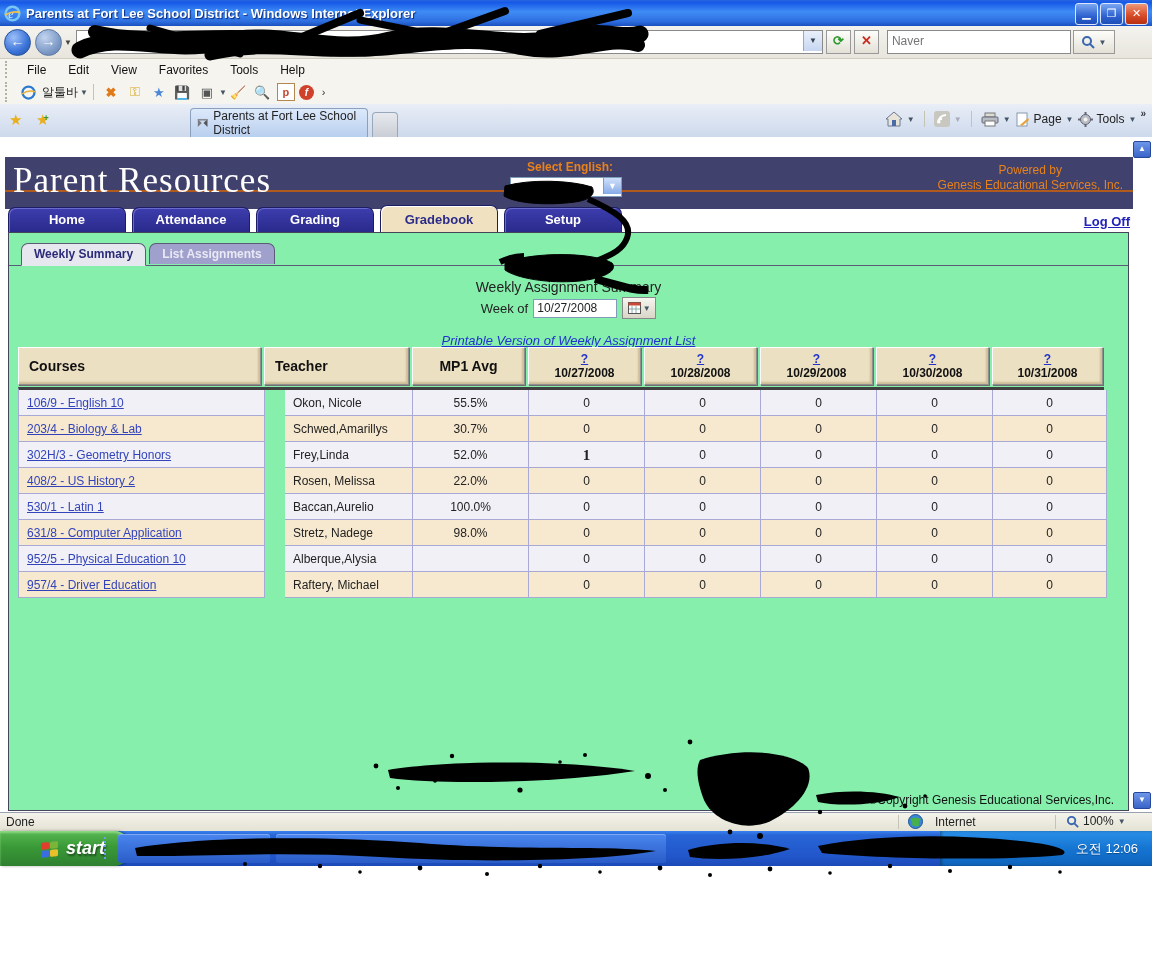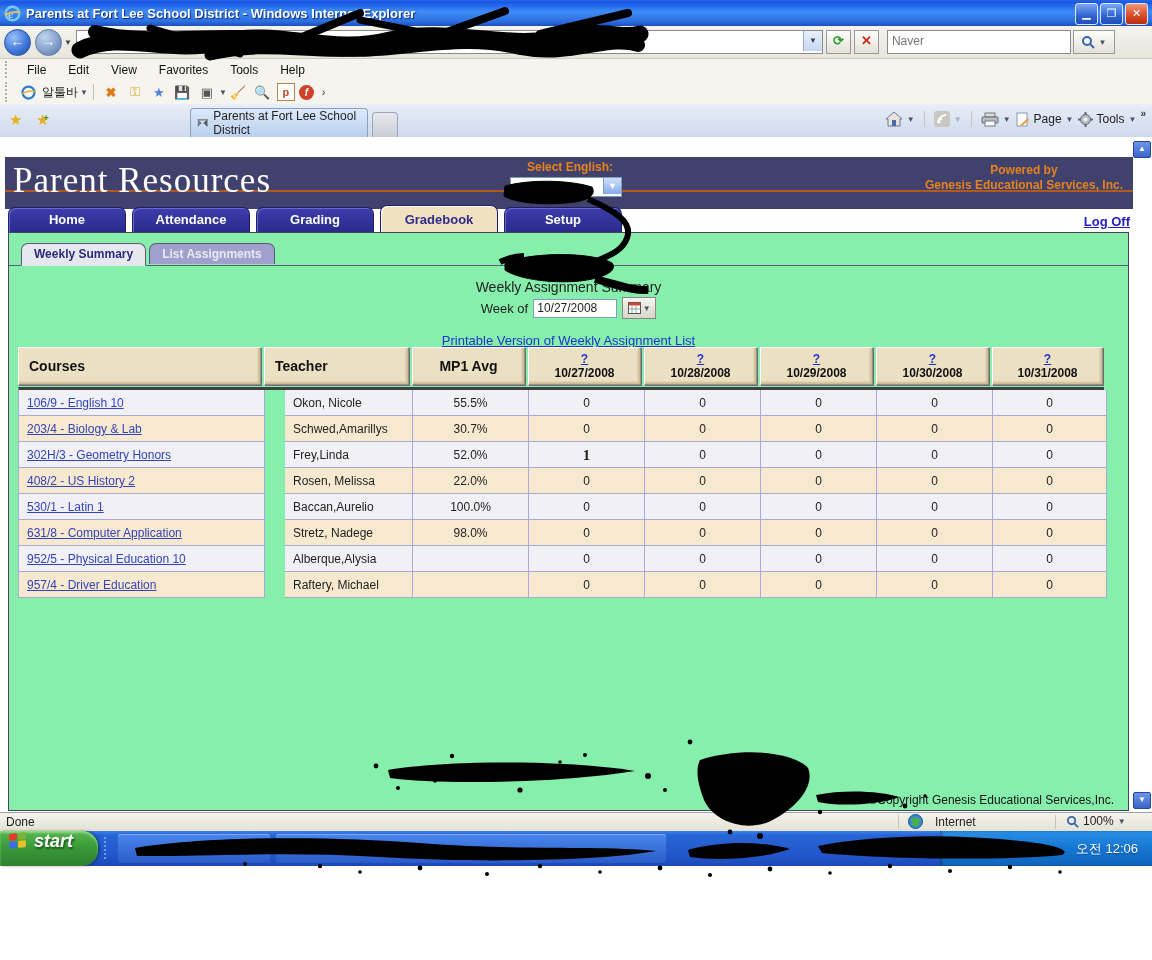--- a/index.html
+++ b/index.html
@@ -64,21 +64,21 @@
   
   .band{position:absolute;left:5px;top:20px;width:1128px;height:52px;background:#41416d;}
   .bandline{position:absolute;left:0;top:33px;width:100%;height:2px;background:#b05a1e;}
   .ptitle{position:absolute;left:8px;top:4px;font-family:"Liberation Serif",serif;font-size:35px;color:#fff;
     letter-spacing:1px;z-index:2;}
   .selstu{position:absolute;left:505px;top:3px;width:120px;text-align:center;}
   .selstu-label{font-size:12px;font-weight:bold;color:#e8821a;}
   .stu-dd{margin-top:3px;width:110px;height:18px;background:#fff;border:1px solid #7f9db9;position:relative;}
   .stu-dd-btn{position:absolute;right:0;top:0;width:17px;height:16px;background:linear-gradient(180deg,#cfe0fa,#86aae8);
     border-left:1px solid #7f9db9;color:#fff;font-size:9px;line-height:16px;text-align:center;}
-  .powered{position:absolute;right:10px;top:6px;text-align:center;color:#e8821a;font-size:12px;font-weight:bold;line-height:15px;}
+  .powered{position:absolute;right:10px;top:6px;text-align:center;color:#e8821a;font-size:12px;font-weight:normal;line-height:15px;}
   
   .navtabs{position:absolute;left:8px;top:70px;display:flex;gap:6px;z-index:3;}
   .navtab{min-width:104px;height:24px;background:linear-gradient(180deg,#3d3dae,#2a2a8c);border:1px solid #1d1d66;
     border-bottom:none;border-radius:7px 7px 0 0;color:#fff;font-size:13px;font-weight:bold;text-align:center;
     line-height:24px;padding:0 6px;box-shadow:inset 1px 1px 0 #6a6ace;}
   .navtab.active{background:#f0e2c1;color:#2b2b8a;box-shadow:inset 1px 1px 0 #fff;height:26px;margin-top:-2px;line-height:28px;}
   .logoff{position:absolute;right:22px;top:77px;font-size:13px;font-weight:bold;color:#2222bb;text-decoration:underline;}
   
   .contentbox{position:absolute;left:8px;top:95px;width:1119px;height:577px;background:#86efac;border:1px solid #44445a;}
   .subtabs{position:absolute;left:0;top:11px;width:100%;height:21px;border-bottom:1px solid #5b5b77;}
@@ -86,21 +86,21 @@
   .subtab{height:20px;border:1px solid #5b5b77;border-bottom:none;border-radius:7px 7px 0 0;
     font-size:12px;font-weight:bold;padding:0 12px;line-height:20px;}
   .subtab.active{background:#e7e7ef;color:#2b2b7a;border-bottom:1px solid #e7e7ef;height:21px;}
   .subtab.inactive{background:#a0a0cc;color:#e9e9f6;}
   .sumtitle{position:absolute;left:0;top:46px;width:100%;text-align:center;font-size:14px;color:#222;}
   .weekrow{position:absolute;left:0;top:64px;width:100%;display:flex;justify-content:center;align-items:center;gap:5px;font-size:13px;color:#222;}
   .weekinput{width:76px;height:15px;border:1px solid #7f9db9;font-size:12px;color:#222;padding:1px 3px;
     font-family:"Liberation Sans",sans-serif;}
   .calbtn{width:32px;height:20px;border:1px solid #888;background:linear-gradient(180deg,#f5f4ef,#d9d6c8);
     display:flex;align-items:center;justify-content:center;gap:2px;}
-  .plink{position:absolute;left:0;top:100px;width:100%;text-align:center;font-size:13px;}
+  .plink{position:absolute;left:0;top:100px;width:100%;text-align:center;font-size:13px;font-style:italic;}
   .plink a{color:#2233cc;text-decoration:underline;}
   
   .gtable{position:absolute;left:9px;top:114px;width:1088px;}
   .grid-row{display:grid;grid-template-columns:246px 148px 116px 116px 116px 116px 116px 114px;}
   .hcell{height:38px;margin:0 3px 2px 0;background:#ece0c2;border:1px solid #8f8f8f;
     border-top-color:#fff;border-left-color:#fff;box-shadow:1px 1px 0 #6e6e6e,inset -2px -2px 2px #cdbd96;
     box-sizing:border-box;display:flex;flex-direction:column;justify-content:center;}
   .hcell.text{padding-left:10px;}
   .hcell .htext{font-size:14px;font-weight:bold;color:#111;}
   .hcell.mp1{align-items:center;}
@@ -123,21 +123,21 @@
     border-top:1px solid #9aa0b0;font-size:12px;color:#222;}
   .st-done{position:absolute;left:6px;top:2px;}
   .st-zone{position:absolute;left:908px;top:1px;display:flex;align-items:center;gap:12px;}
   .st-zoom{position:absolute;left:1066px;top:1px;display:flex;align-items:center;gap:4px;}
   .st-sep{position:absolute;top:2px;width:1px;height:14px;background:#c5c3b4;}
   
   .taskbar{position:absolute;left:0;top:831px;width:1152px;height:35px;
     background:linear-gradient(180deg,#3a80f0 0%,#2765d6 12%,#2257cc 70%,#1b4ab8 100%);}
   .startbtn{position:absolute;left:0;top:0;width:98px;height:35px;border-radius:0 16px 16px 0;
     background:linear-gradient(180deg,#59b852 0%,#3a9a37 45%,#2e8030 100%);
-    box-shadow:inset 0 2px 2px #8cd884,2px 0 3px rgba(0,0,0,.35);display:flex;}
+    box-shadow:inset 0 2px 2px #8cd884,2px 0 3px rgba(0,0,0,.35);display:flex;align-items:center;padding-left:32px;}
   .startlabel{color:#fff;font-size:18px;font-weight:bold;font-style:italic;text-shadow:1px 2px 2px #1c4d1c;margin-left:6px;}
   .winflag{width:20px;height:18px;margin-left:8px;display:inline-block;}
   .tbtn{position:absolute;top:3px;height:29px;border-radius:3px;background:linear-gradient(180deg,#4a86ee,#2a5cc8);
     box-shadow:inset 0 1px 0 #7fa8f4;}
   .qgrip{position:absolute;left:104px;top:6px;width:3px;height:22px;border-left:2px dotted #6f9bee;}
   .tray{position:absolute;right:0;top:0;width:212px;height:35px;
     background:linear-gradient(180deg,#2a90e8 0%,#1575d2 50%,#0f64bc 100%);box-shadow:inset 2px 0 3px rgba(0,0,0,.3);}
   .clock{position:absolute;right:14px;top:9px;color:#fff;font-size:13px;text-shadow:0 1px 1px #084a8a;}
   .scribble{position:absolute;left:0;top:0;pointer-events:none;z-index:50;}
 </style>

